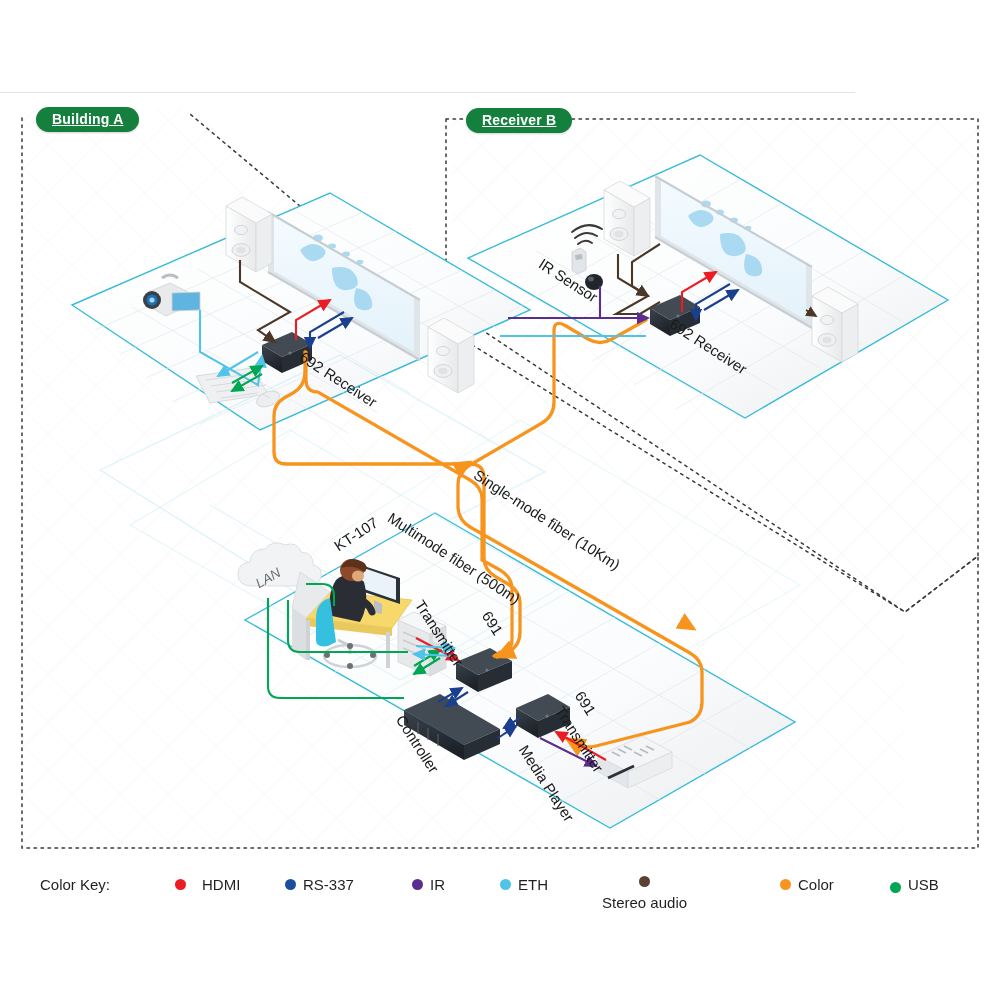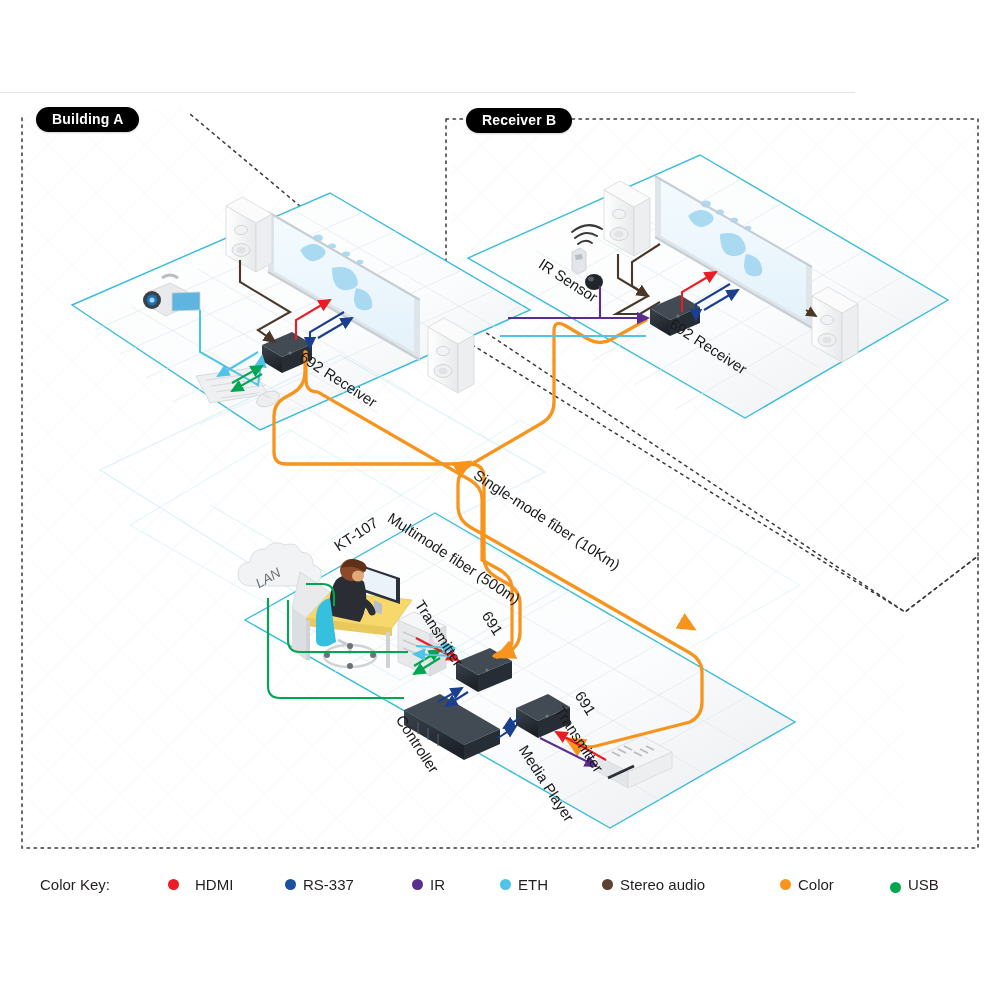--- a/index.html
+++ b/index.html
@@ -2,23 +2,23 @@
 <html><head>
 <meta charset="utf-8">
 <style>
   html,body{margin:0;padding:0;background:#ffffff;}
   body{width:1000px;height:1000px;position:relative;overflow:hidden;
        font-family:"Liberation Sans","DejaVu Sans",sans-serif;}
   #stage{position:absolute;left:0;top:0;width:1000px;height:1000px;background:#fff;}
   svg.layer{position:absolute;left:0;top:0;width:1000px;height:1000px;overflow:visible;}
 
   
-  .pill{position:absolute;background:#000000;color:#fff;border-radius:14px;
+  .pill{position:absolute;background:#15803d;color:#fff;border-radius:14px;
         padding:4px 16px 5px 16px;font-size:14px;font-weight:bold;letter-spacing:.2px;
-        box-shadow:0 1px 2px rgba(0,0,0,.18);white-space:nowrap;}
+        box-shadow:0 1px 2px rgba(0,0,0,.18);white-space:nowrap;text-decoration:underline;}
   .pill#bldA{left:36px;top:107px;}
   .pill#bldB{left:466px;top:108px;}
 
   
   .dlabel{position:absolute;font-size:15px;color:#1a1a1a;white-space:nowrap;
           transform-origin:0 0;font-family:"Liberation Sans",sans-serif;}
   .dlabel.sm{font-size:13.5px;}
 
   
   #colorkey{position:absolute;left:0;top:872px;width:864px;height:32px;}
@@ -460,37 +460,37 @@
 
   <div class="dlabel" style="left:407px;top:712px;transform:rotate(57deg);">Controller</div>
 
   <div class="dlabel" style="left:530px;top:742px;transform:rotate(57deg);">Media Player</div>
 
   <div class="pill" id="bldA">Building A</div>
   <div class="pill" id="bldB">Receiver B</div>
 
   <div id="colorkey">
     <div class="ktitle">Color Key:</div>
-    <div class="kitem" style="left:168px;gap:16px;">
+    <div class="kitem" style="left:175px;gap:16px;">
       <span class="kdot" style="background:#ec1c24;"></span>
       <span>HDMI</span>
     </div>
     <div class="kitem" style="left:285px;">
       <span class="kdot" style="background:#1b4f9c;"></span>
       <span>RS-337</span>
     </div>
     <div class="kitem" style="left:412px;">
       <span class="kdot" style="background:#5b2d8e;"></span>
       <span>IR</span>
     </div>
     <div class="kitem" style="left:500px;">
       <span class="kdot" style="background:#4fc3e8;"></span>
       <span>ETH</span>
     </div>
-    <div class="kitem" style="left:602px;">
+    <div class="kitem" style="left:602px;flex-direction:column;">
       <span class="kdot" style="background:#5c4033;"></span>
       <span>Stereo audio</span>
     </div>
     <div class="kitem" style="left:780px;">
       <span class="kdot" style="background:#f7941e;"></span>
       <span>Color</span>
     </div>
     <div class="kitem" style="left:890px;align-items:flex-end;">
       <span class="kdot" style="background:#00a651;"></span>
       <span>USB</span>

